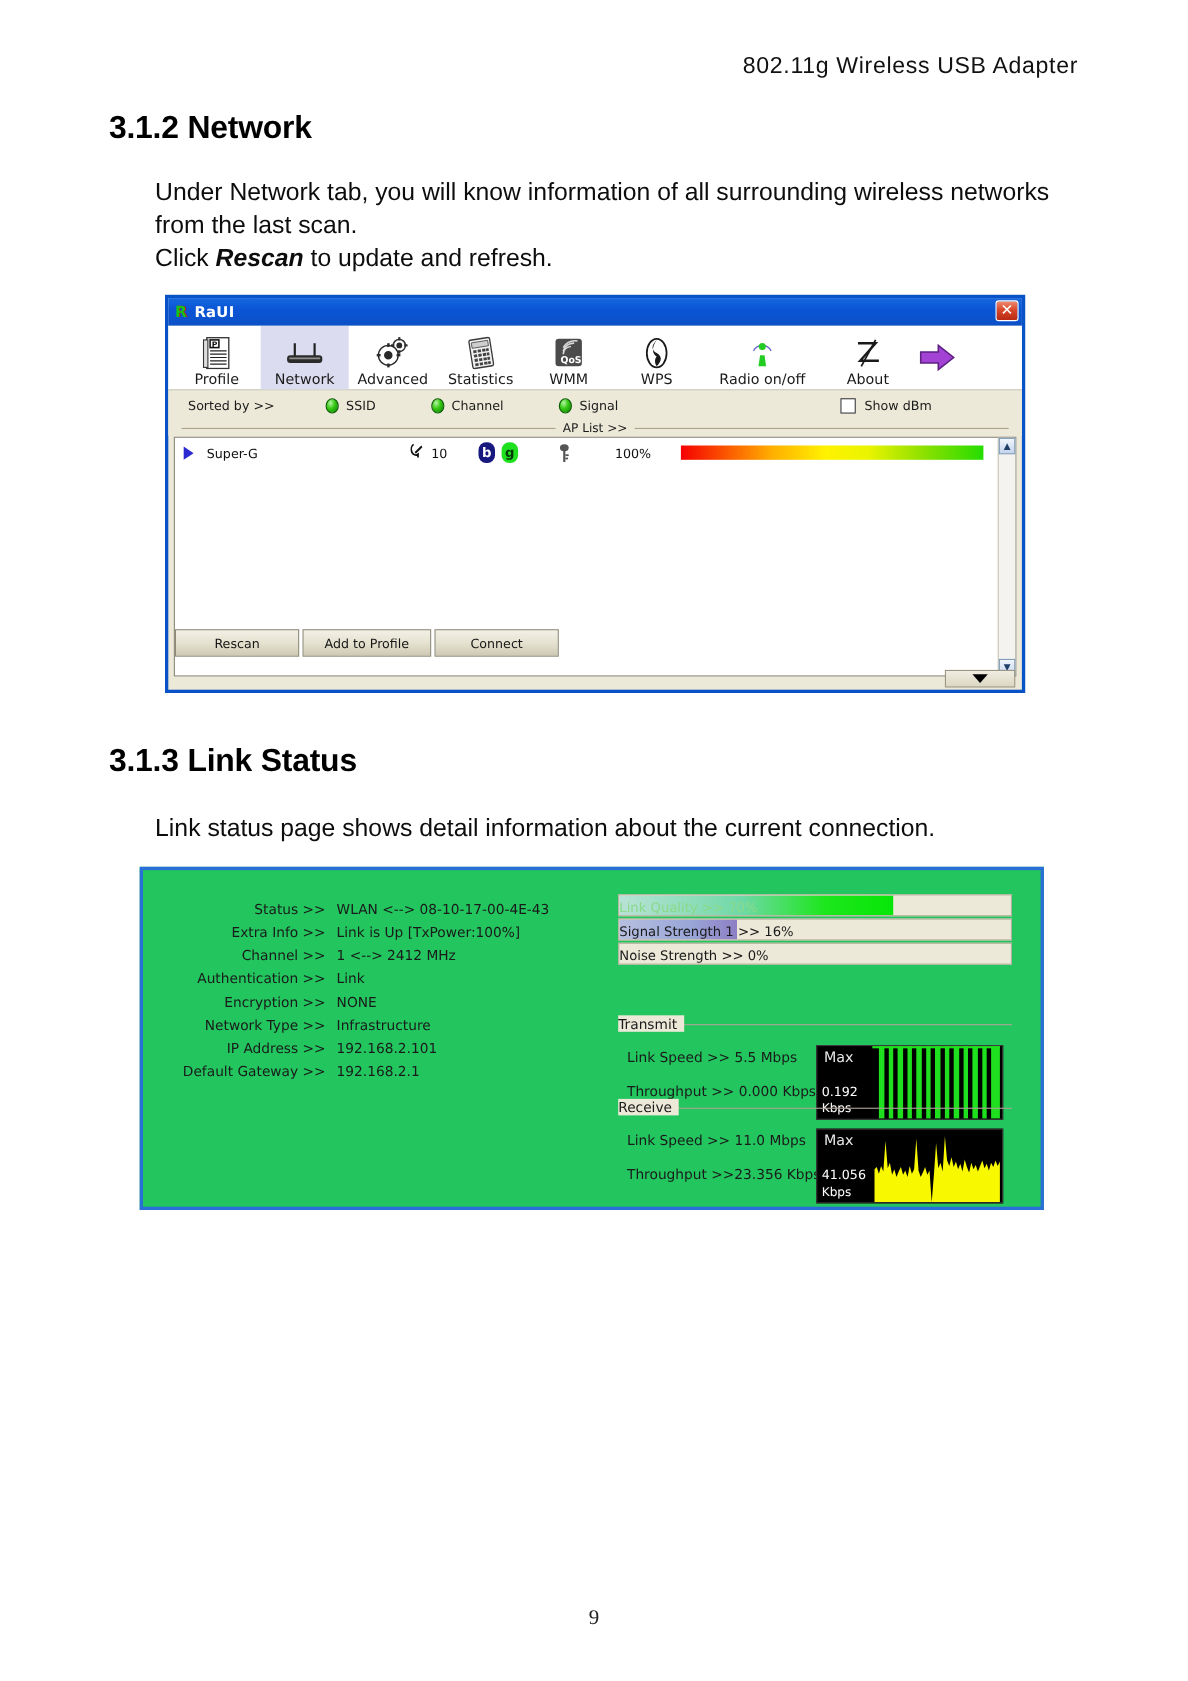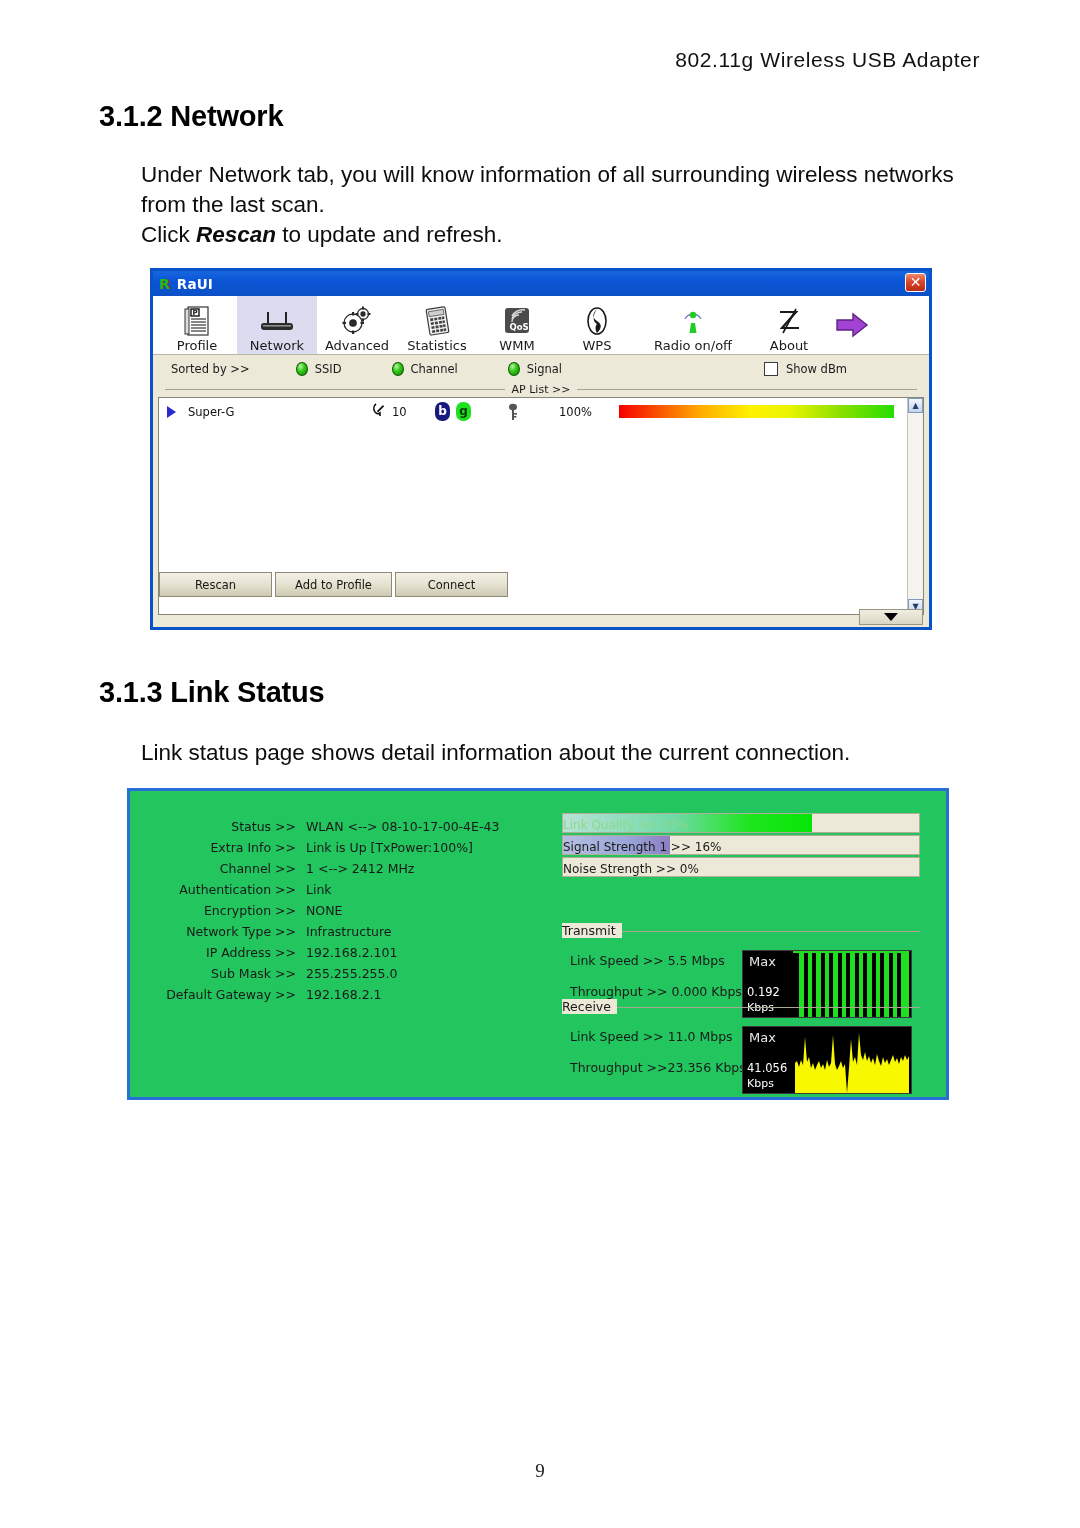--- a/index.html
+++ b/index.html
@@ -720,24 +720,20 @@
     </div>
     <div class="ls-row">
       <span class="ls-label">Network Type &gt;&gt;</span>
       <span class="ls-value">Infrastructure</span>
     </div>
     <div class="ls-row">
       <span class="ls-label">IP Address &gt;&gt;</span>
       <span class="ls-value">192.168.2.101</span>
     </div>
     <div class="ls-row">
-      <span class="ls-label">Sub Mask &gt;&gt;</span>
-      <span class="ls-value">255.255.255.0</span>
-    </div>
-    <div class="ls-row">
       <span class="ls-label">Default Gateway &gt;&gt;</span>
       <span class="ls-value">192.168.2.1</span>
     </div>
   </div>
 
   <div class="ls-bars">
     <div class="qbar" id="qbar-link">
       <span class="fill"></span>
       <span class="qtext">Link Quality &gt;&gt; 70%</span>
     </div>

